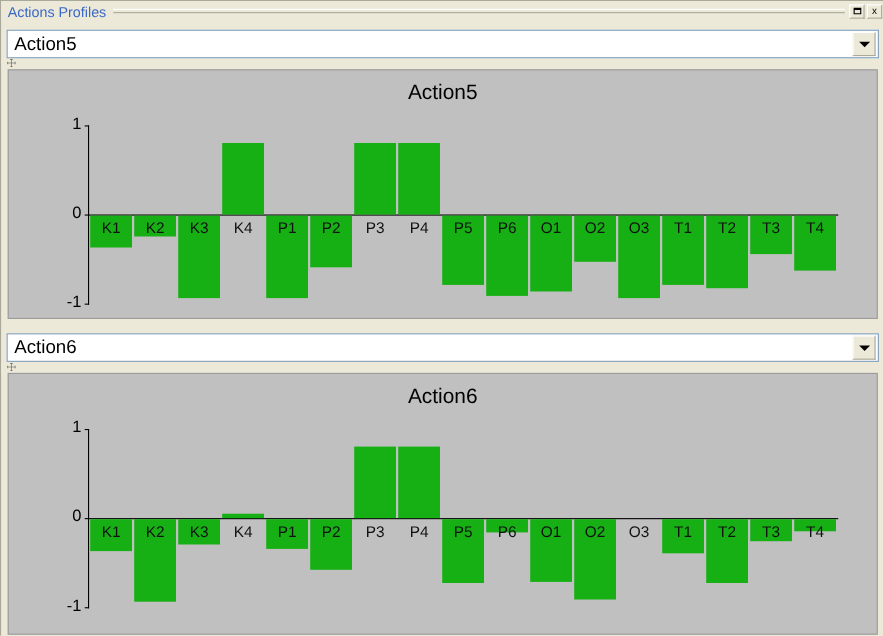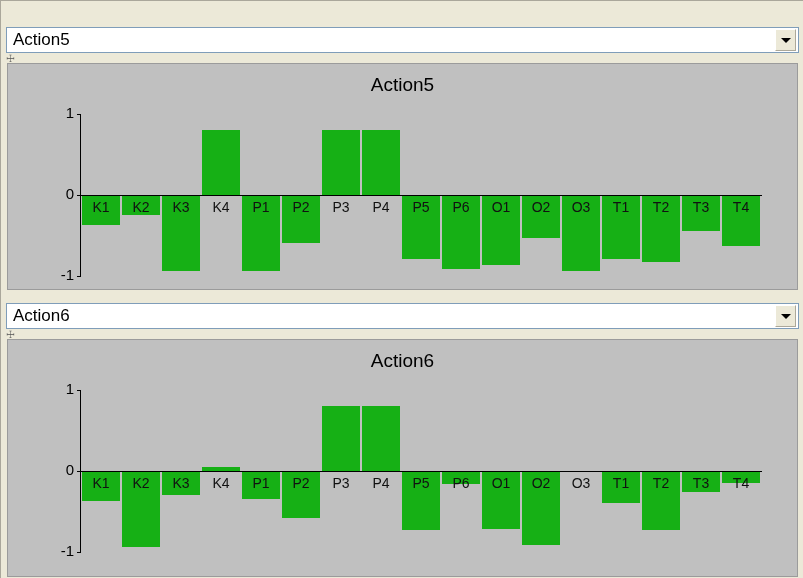--- a/index.html
+++ b/index.html
@@ -149,20 +149,30 @@
     text-align: center;
     white-space: nowrap;
     pointer-events: none;
   }
 </style>
 </head>
 <body>
 
 <div id="app">
 
+  <div class="titlebar">
+    <span class="titlebar-label">Actions Profiles</span>
+    <span class="titlebar-rule"></span>
+    <span class="tb-btn">
+      <span class="glyph-restore"></span>
+    </span>
+    <span class="tb-btn">
+      <span>x</span>
+    </span>
+  </div>
 
   <div class="combo" style="top:26px">
     <span class="combo-value">Action5</span>
     <span class="combo-arrow">
       <span class="tri"></span>
     </span>
   </div>
 
   <div class="splitter" style="top:53px">
     <span class="handle">☩</span>

